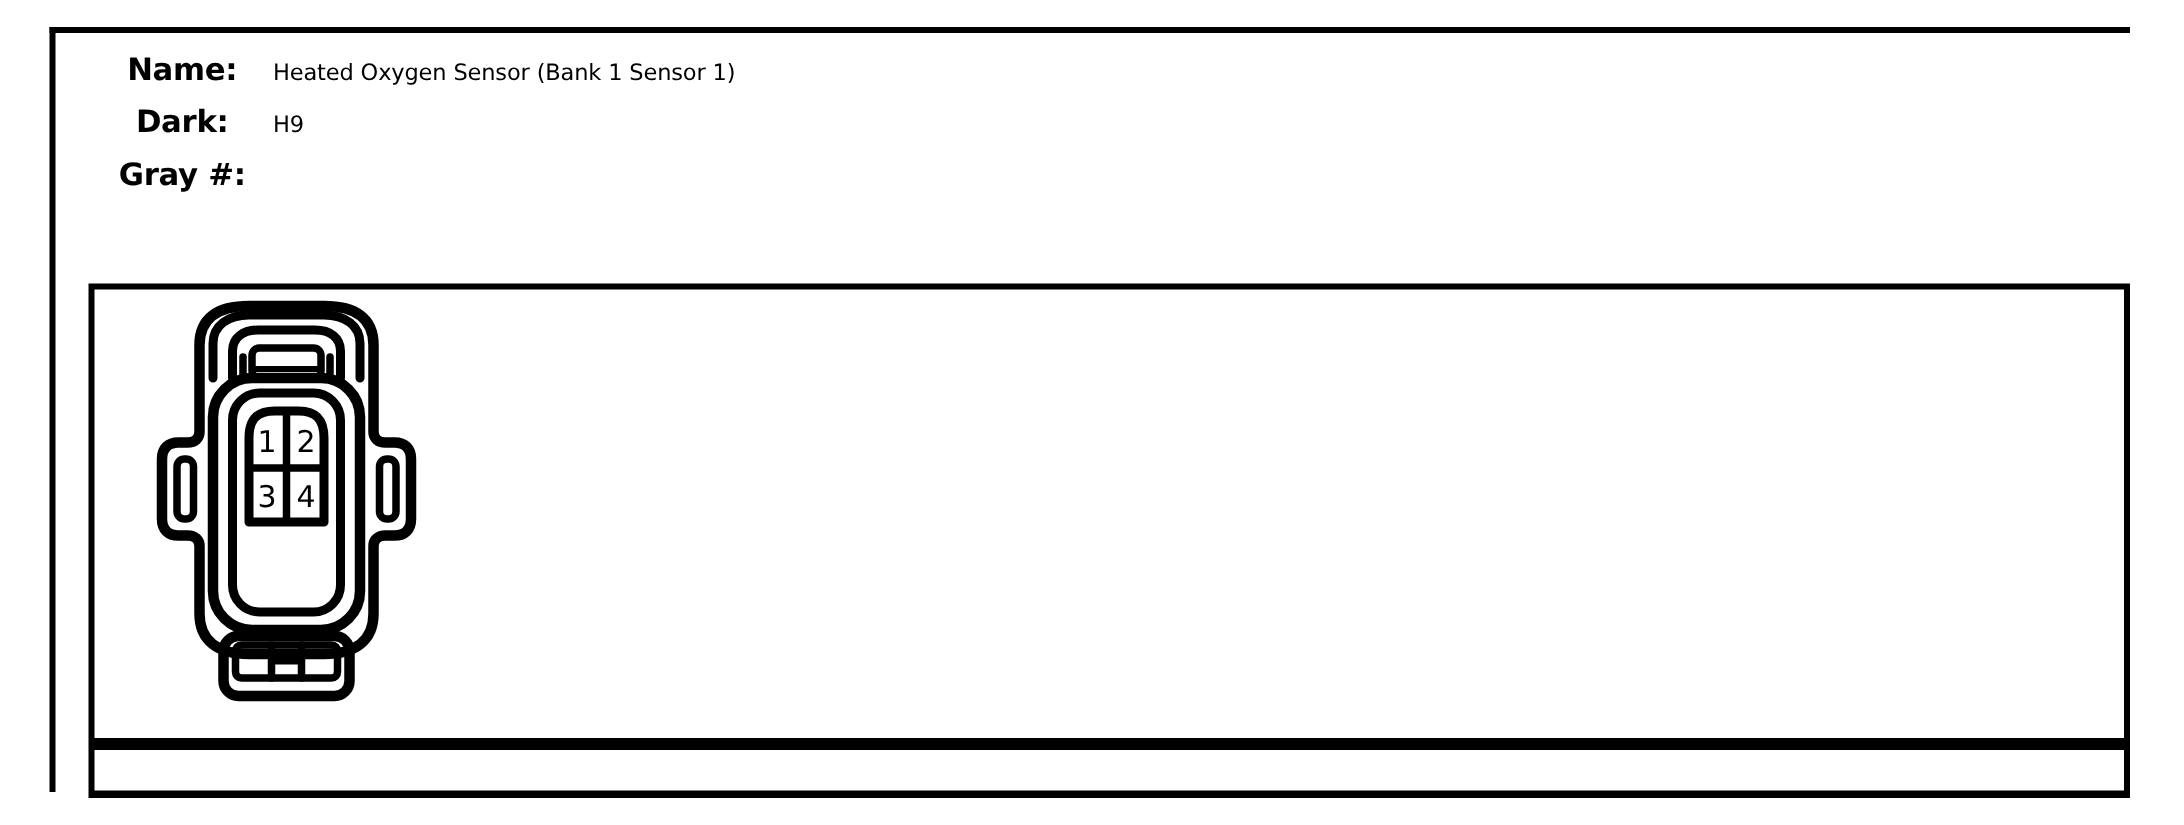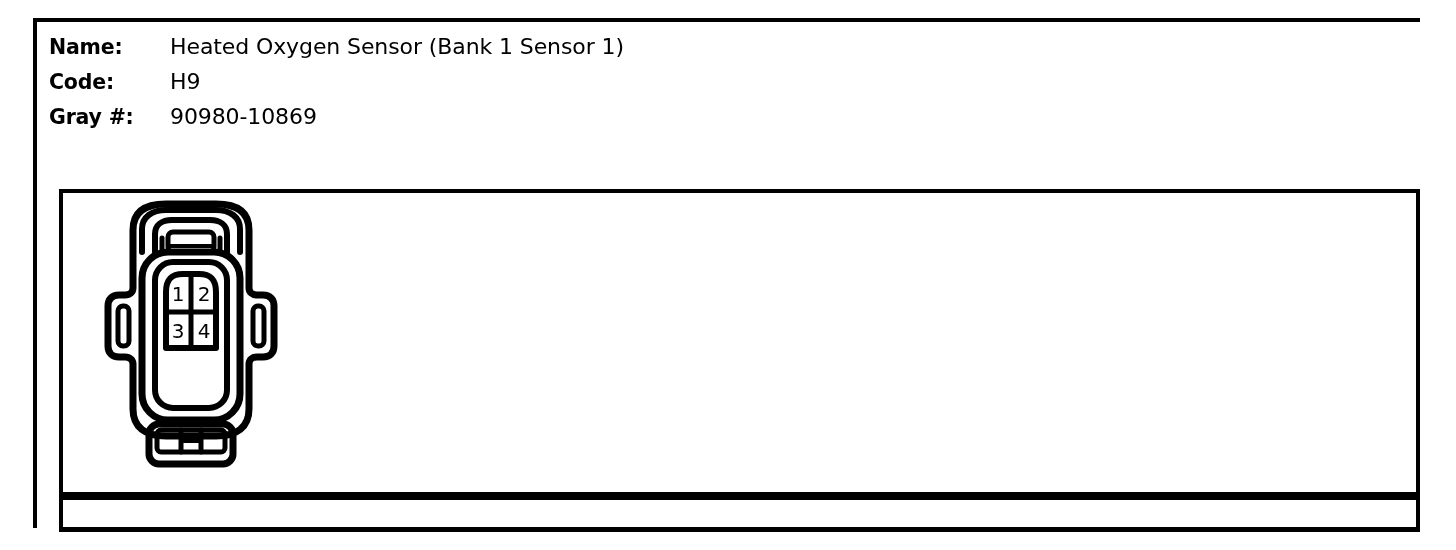--- a/index.html
+++ b/index.html
@@ -25,38 +25,39 @@
     border-left: 4px solid #000;
     border-top: 4px solid #000;
     border-right: 0;
     border-bottom: 0;
     box-sizing: border-box;
   }
 
   
   .info {
     position: absolute;
-    left: 12px;
+    left: 24px;
     top: 12px;
     width: 900px;
+    text-align: center;
   }
   .info-row {
     display: flex;
     align-items: baseline;
     height: 35px;
   }
   .info-label {
     width: 121px;
     font-weight: bold;
     font-size: 20.5px;
     letter-spacing: -0.2px;
     white-space: nowrap;
   }
   .info-value {
-    font-size: 22px;
+    font-size: 15px;
     letter-spacing: -0.1px;
     white-space: nowrap;
   }
 
   
   .panel {
     position: absolute;
     left: 22px;
     top: 167px;
     width: 1361px;
@@ -99,27 +100,26 @@
 <div class="sheet">
 
   <div class="info">
 
     <div class="info-row">
       <div class="info-label">Name:</div>
       <div class="info-value">Heated Oxygen Sensor (Bank 1 Sensor 1)</div>
     </div>
 
     <div class="info-row">
-      <div class="info-label">Code:</div>
+      <div class="info-label">Dark:</div>
       <div class="info-value">H9</div>
     </div>
 
     <div class="info-row">
       <div class="info-label">Gray #:</div>
-      <div class="info-value">90980-10869</div>
     </div>
 
 
   </div>
 
   <div class="panel">
 
     <div class="panel-connector">
       <svg viewBox="0 0 230 296" xmlns="http://www.w3.org/2000/svg">
 

